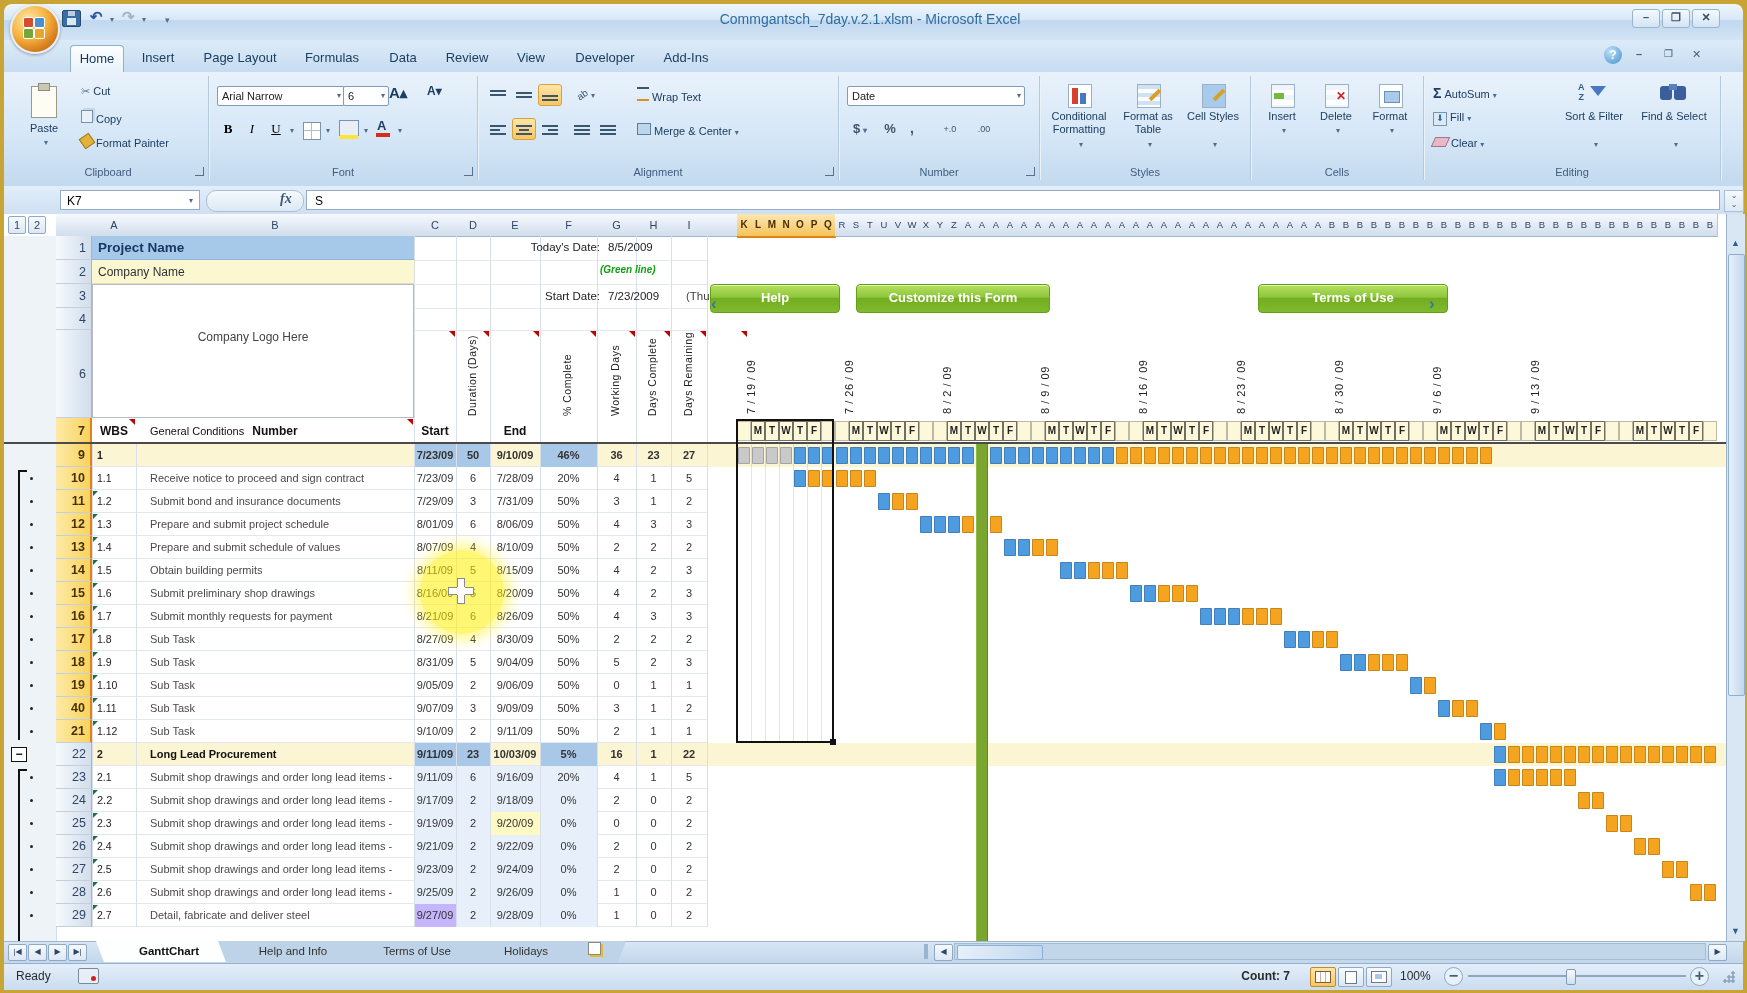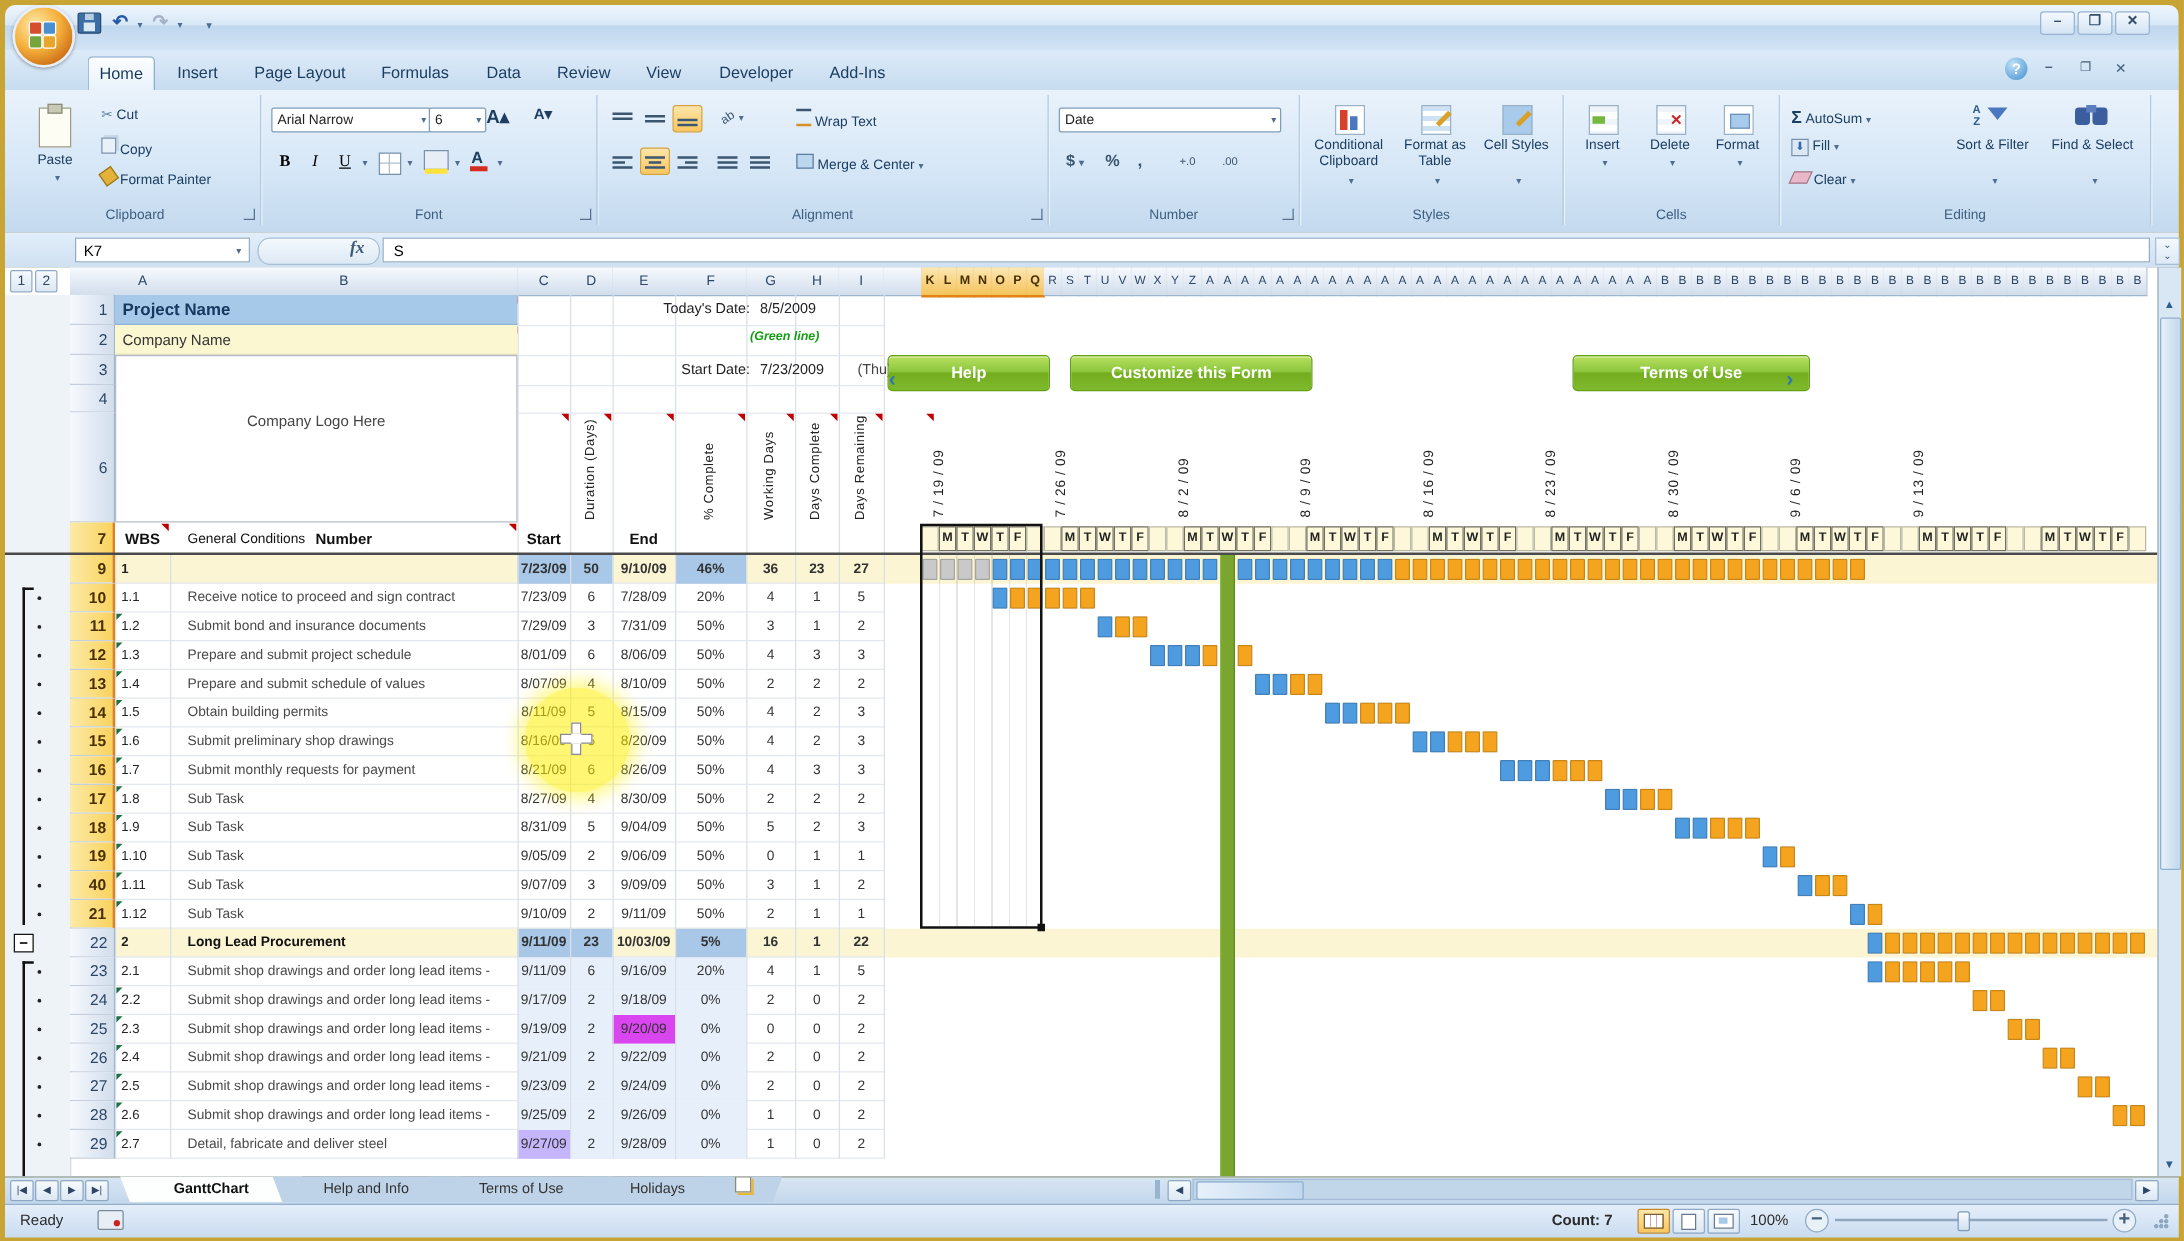--- a/index.html
+++ b/index.html
@@ -94,20 +94,21 @@
   </div>
   <div class="a" style="left:62px;top:10px;width:17px;height:15px;background:#3a6ea5;border:1px solid #274b73;border-radius:2px">
     <div class="a" style="left:4px;top:7px;width:9px;height:7px;background:#dce8f4"></div>
     <div class="a" style="left:5px;top:0;width:7px;height:5px;background:#b9cee4"></div>
   </div>
   <div class="a qatglyph" style="left:90px;top:8px;color:#2458a8">↶</div>
   <div class="a dd" style="left:107px;top:15px">▾</div>
   <div class="a qatglyph" style="left:122px;top:8px;color:#a3b2c4">↷</div>
   <div class="a dd" style="left:139px;top:15px">▾</div>
   <div class="a dd" style="left:162px;top:15px;font-size:9px">▾</div>
+  <div class="a wintitle">Commgantsch_7day.v.2.1.xlsm - Microsoft Excel</div>
   <div class="a winbtn" style="left:1632px;top:9px">–</div>
   <div class="a winbtn" style="left:1662px;top:9px">❐</div>
   <div class="a winbtn" style="left:1692px;top:9px">✕</div>
 
   <div class="a tabrow"></div>
   <div id="tabs">
       <div class="a rtab on" style="left: 70px; width: 52px;">Home</div>
       <div class="a rtab" style="left: 130px; width: 56px;">Insert</div>
       <div class="a rtab" style="left: 194px; width: 92px;">Page Layout</div>
       <div class="a rtab" style="left: 294px; width: 76px;">Formulas</div>
@@ -237,21 +238,21 @@
     <div class="glabel">Number</div>
     <div class="a" style="right:4px;bottom:4px;width:8px;height:8px;border-right:1px solid #55718d;border-bottom:1px solid #55718d"></div>
   </div>
 
   <div class="a group" style="left:1040px;width:210px">
     <div class="a bigbtn" style="left:4px;top:6px;width:70px">
       <div class="a" style="left:24px;top:2px;width:22px;height:22px;border:1px solid #9ab0c4;background:#fff">
         <div class="a" style="left:3px;top:3px;width:6px;height:16px;background:#d6402c"></div>
         <div class="a" style="left:11px;top:8px;width:6px;height:11px;background:#4a78c0"></div>
       </div>
-      <div class="a" style="left:0;top:28px;width:70px;line-height:13px">Conditional Clipboard</div>
+      <div class="a" style="left:0;top:28px;width:70px;line-height:13px">Conditional Formatting</div>
       <div class="a dd" style="left:32px;top:58px">▾</div>
     </div>
     <div class="a bigbtn" style="left:76px;top:6px;width:64px">
       <div class="a" style="left:21px;top:2px;width:22px;height:22px;border:1px solid #9ab0c4;background:repeating-linear-gradient(#cfe2f4 0 4px,#fff 4px 8px)">
         <div class="a" style="left:10px;top:8px;width:14px;height:4px;background:#d8a028;transform:rotate(-45deg)"></div>
       </div>
       <div class="a" style="left:0;top:28px;width:64px;line-height:13px">Format as Table</div>
       <div class="a dd" style="left:29px;top:58px">▾</div>
     </div>
     <div class="a bigbtn" style="left:142px;top:6px;width:62px">
@@ -824,21 +825,21 @@
       <div class="a num" style="left: 671px; top: 789px; width: 36px; height: 23px; line-height: 23px; font-weight: normal; background: transparent;">2</div>
       <div class="a bar" style="left: 1578px; top: 792px; width: 12px; background: rgb(245, 164, 31); border: 1px solid rgba(0, 0, 0, 0.18); box-sizing: border-box;"></div>
       <div class="a bar" style="left: 1592px; top: 792px; width: 12px; background: rgb(245, 164, 31); border: 1px solid rgba(0, 0, 0, 0.18); box-sizing: border-box;"></div>
       <div class="a rh" style="top: 812px; height: 23px; line-height: 23px;">25</div>
       <div class="a gridh" style="left: 92px; top: 834px; width: 615px; height: 1px;"></div>
       <div class="a" style="left: 92px; top: 812px; width: 44px; height: 23px; line-height: 23px; padding-left: 5px; font-size: 10.5px; font-weight: normal; color: rgb(34, 34, 34); box-sizing: border-box;">2.3</div>
       <div class="a greentri" style="left: 93px; top: 813px;"></div>
       <div class="a task" style="left: 136px; top: 812px; width: 278px; height: 23px; line-height: 23px; padding-left: 14px; font-weight: normal; color: rgb(74, 74, 74); box-sizing: border-box;">Submit shop drawings and order long lead items -</div>
       <div class="a num" style="left: 414px; top: 812px; width: 42px; height: 23px; line-height: 23px; font-weight: normal; background: rgb(231, 240, 250);">9/19/09</div>
       <div class="a num" style="left: 456px; top: 812px; width: 34px; height: 23px; line-height: 23px; font-weight: normal; background: rgb(231, 240, 250);">2</div>
-      <div class="a num" style="left: 490px; top: 812px; width: 50px; height: 23px; line-height: 23px; font-weight: normal; background: #d946ef;">9/20/09</div>
+      <div class="a num" style="left: 490px; top: 812px; width: 50px; height: 23px; line-height: 23px; font-weight: normal; background: #fef9c3;">9/20/09</div>
       <div class="a num" style="left: 540px; top: 812px; width: 57px; height: 23px; line-height: 23px; font-weight: normal; background: rgb(231, 240, 250);">0%</div>
       <div class="a num" style="left: 597px; top: 812px; width: 39px; height: 23px; line-height: 23px; font-weight: normal; background: transparent;">0</div>
       <div class="a num" style="left: 636px; top: 812px; width: 35px; height: 23px; line-height: 23px; font-weight: normal; background: transparent;">0</div>
       <div class="a num" style="left: 671px; top: 812px; width: 36px; height: 23px; line-height: 23px; font-weight: normal; background: transparent;">2</div>
       <div class="a bar" style="left: 1606px; top: 815px; width: 12px; background: rgb(245, 164, 31); border: 1px solid rgba(0, 0, 0, 0.18); box-sizing: border-box;"></div>
       <div class="a bar" style="left: 1620px; top: 815px; width: 12px; background: rgb(245, 164, 31); border: 1px solid rgba(0, 0, 0, 0.18); box-sizing: border-box;"></div>
       <div class="a rh" style="top: 835px; height: 23px; line-height: 23px;">26</div>
       <div class="a gridh" style="left: 92px; top: 857px; width: 615px; height: 1px;"></div>
       <div class="a" style="left: 92px; top: 835px; width: 44px; height: 23px; line-height: 23px; padding-left: 5px; font-size: 10.5px; font-weight: normal; color: rgb(34, 34, 34); box-sizing: border-box;">2.4</div>
       <div class="a greentri" style="left: 93px; top: 836px;"></div>

